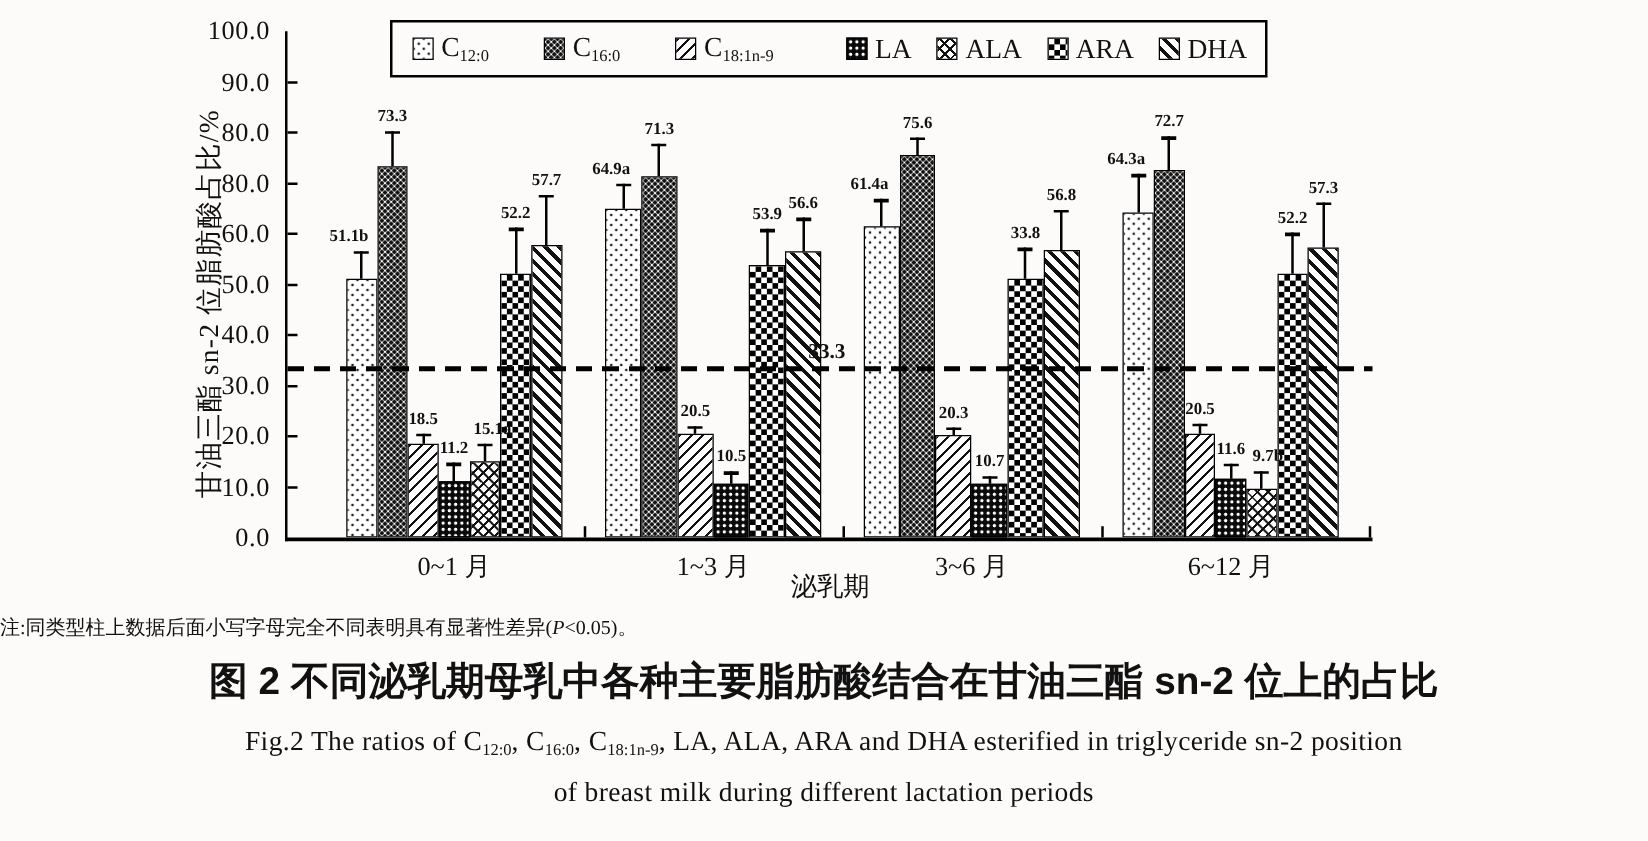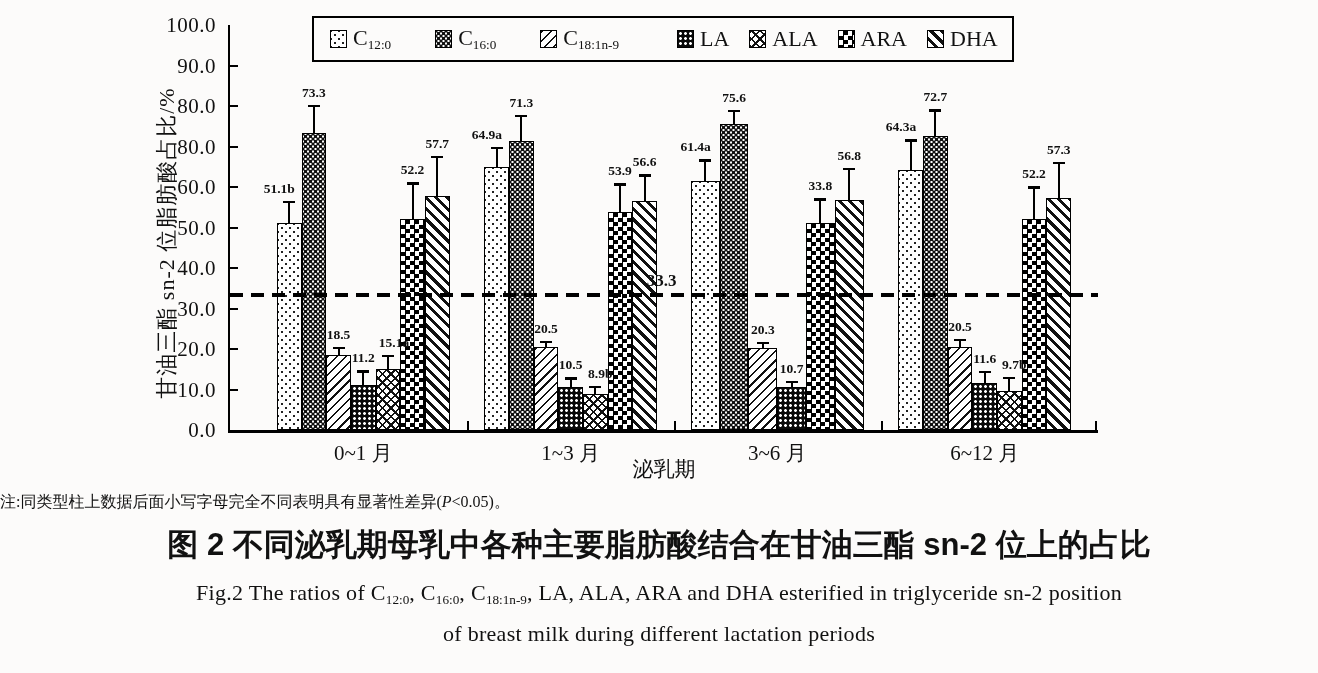--- a/index.html
+++ b/index.html
@@ -193,28 +193,20 @@
         </div>
         <div class="bar-slot">
           <div class="bar p-la" style="height: 10.5%;"></div>
           <div class="whisker" style="bottom: 10.5%; height: 2.5%;">
             <div class="wline"></div>
             <div class="wcap"></div>
           </div>
           <div class="bar-label" style="bottom: calc(13% + 4px);">10.5</div>
         </div>
         <div class="bar-slot">
-          <div class="bar p-ala" style="height: 8.9%;"></div>
-          <div class="whisker" style="bottom: 8.9%; height: 2%;">
-            <div class="wline"></div>
-            <div class="wcap"></div>
-          </div>
-          <div class="bar-label shift-right" style="bottom: calc(10.9% + 4px);">8.9b</div>
-        </div>
-        <div class="bar-slot">
           <div class="bar p-ara" style="height: 53.9%;"></div>
           <div class="whisker" style="bottom: 53.9%; height: 7%;">
             <div class="wline"></div>
             <div class="wcap"></div>
           </div>
           <div class="bar-label" style="bottom: calc(60.9% + 4px);">53.9</div>
         </div>
         <div class="bar-slot">
           <div class="bar p-dha" style="height: 56.6%;"></div>
           <div class="whisker" style="bottom: 56.6%; height: 6.5%;">

